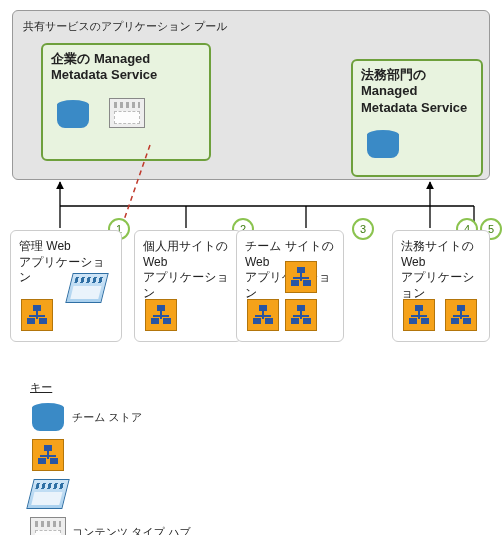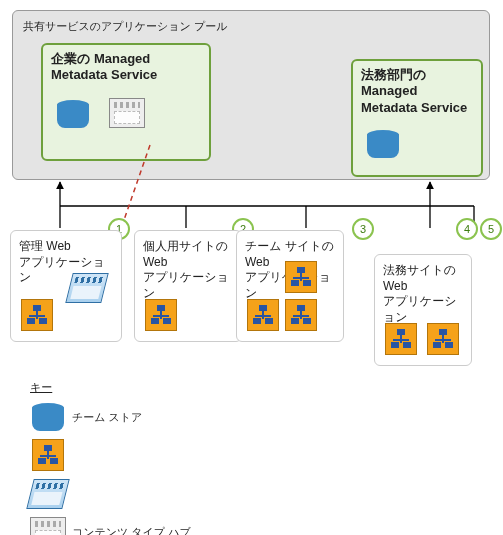--- a/index.html
+++ b/index.html
@@ -152,21 +152,21 @@
     width: 108px; height: 112px;
     background: var(--app-bg);
     border: 1px solid var(--app-border);
     border-radius: 6px;
     box-sizing: border-box;
     padding: 8px 8px 6px;
   }
   .app-1 { left: 10px; width: 112px; }
   .app-2 { left: 134px; }
   .app-3 { left: 236px; }
-  .app-4 { left: 374px; width: 98px; margin-top: 24px; }
+  .app-4 { left: 392px; width: 98px; }
   .app-title { font-size: 12px; line-height: 1.3; }
   .app-icons {
     display: flex; gap: 10px; align-items: flex-end;
     position: absolute; left: 10px; bottom: 10px;
   }
   .app-icons.two-row {
     flex-wrap: wrap;
     width: 90px;
     gap: 6px;
   }

